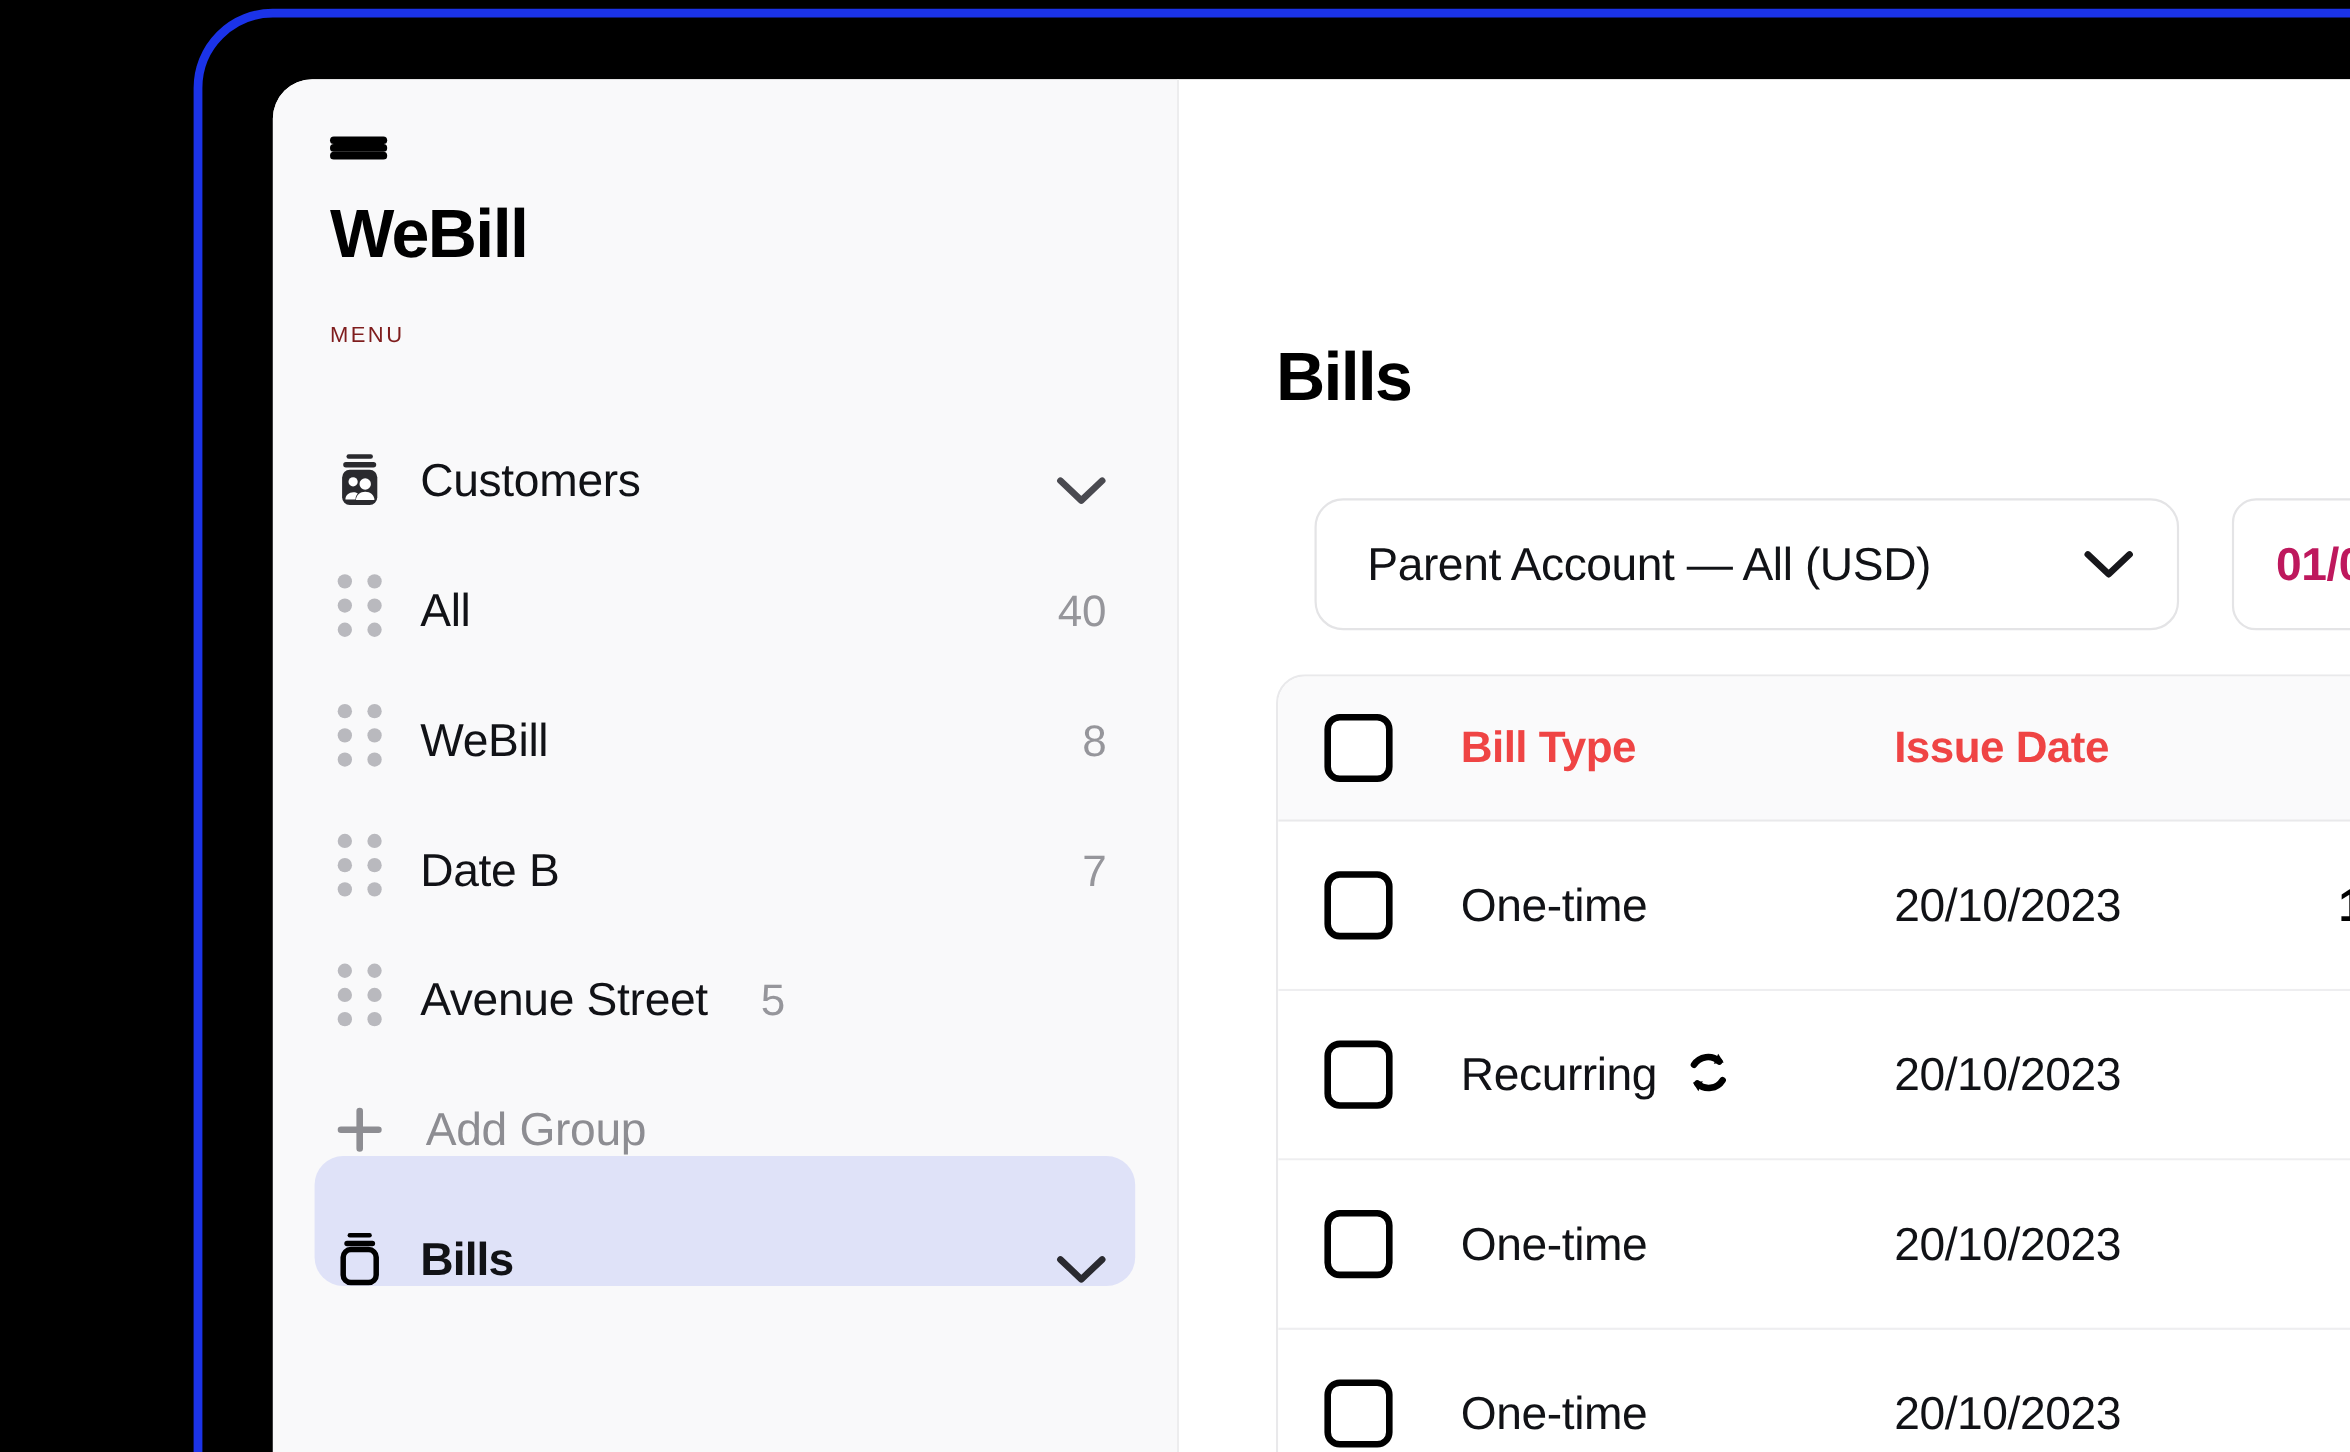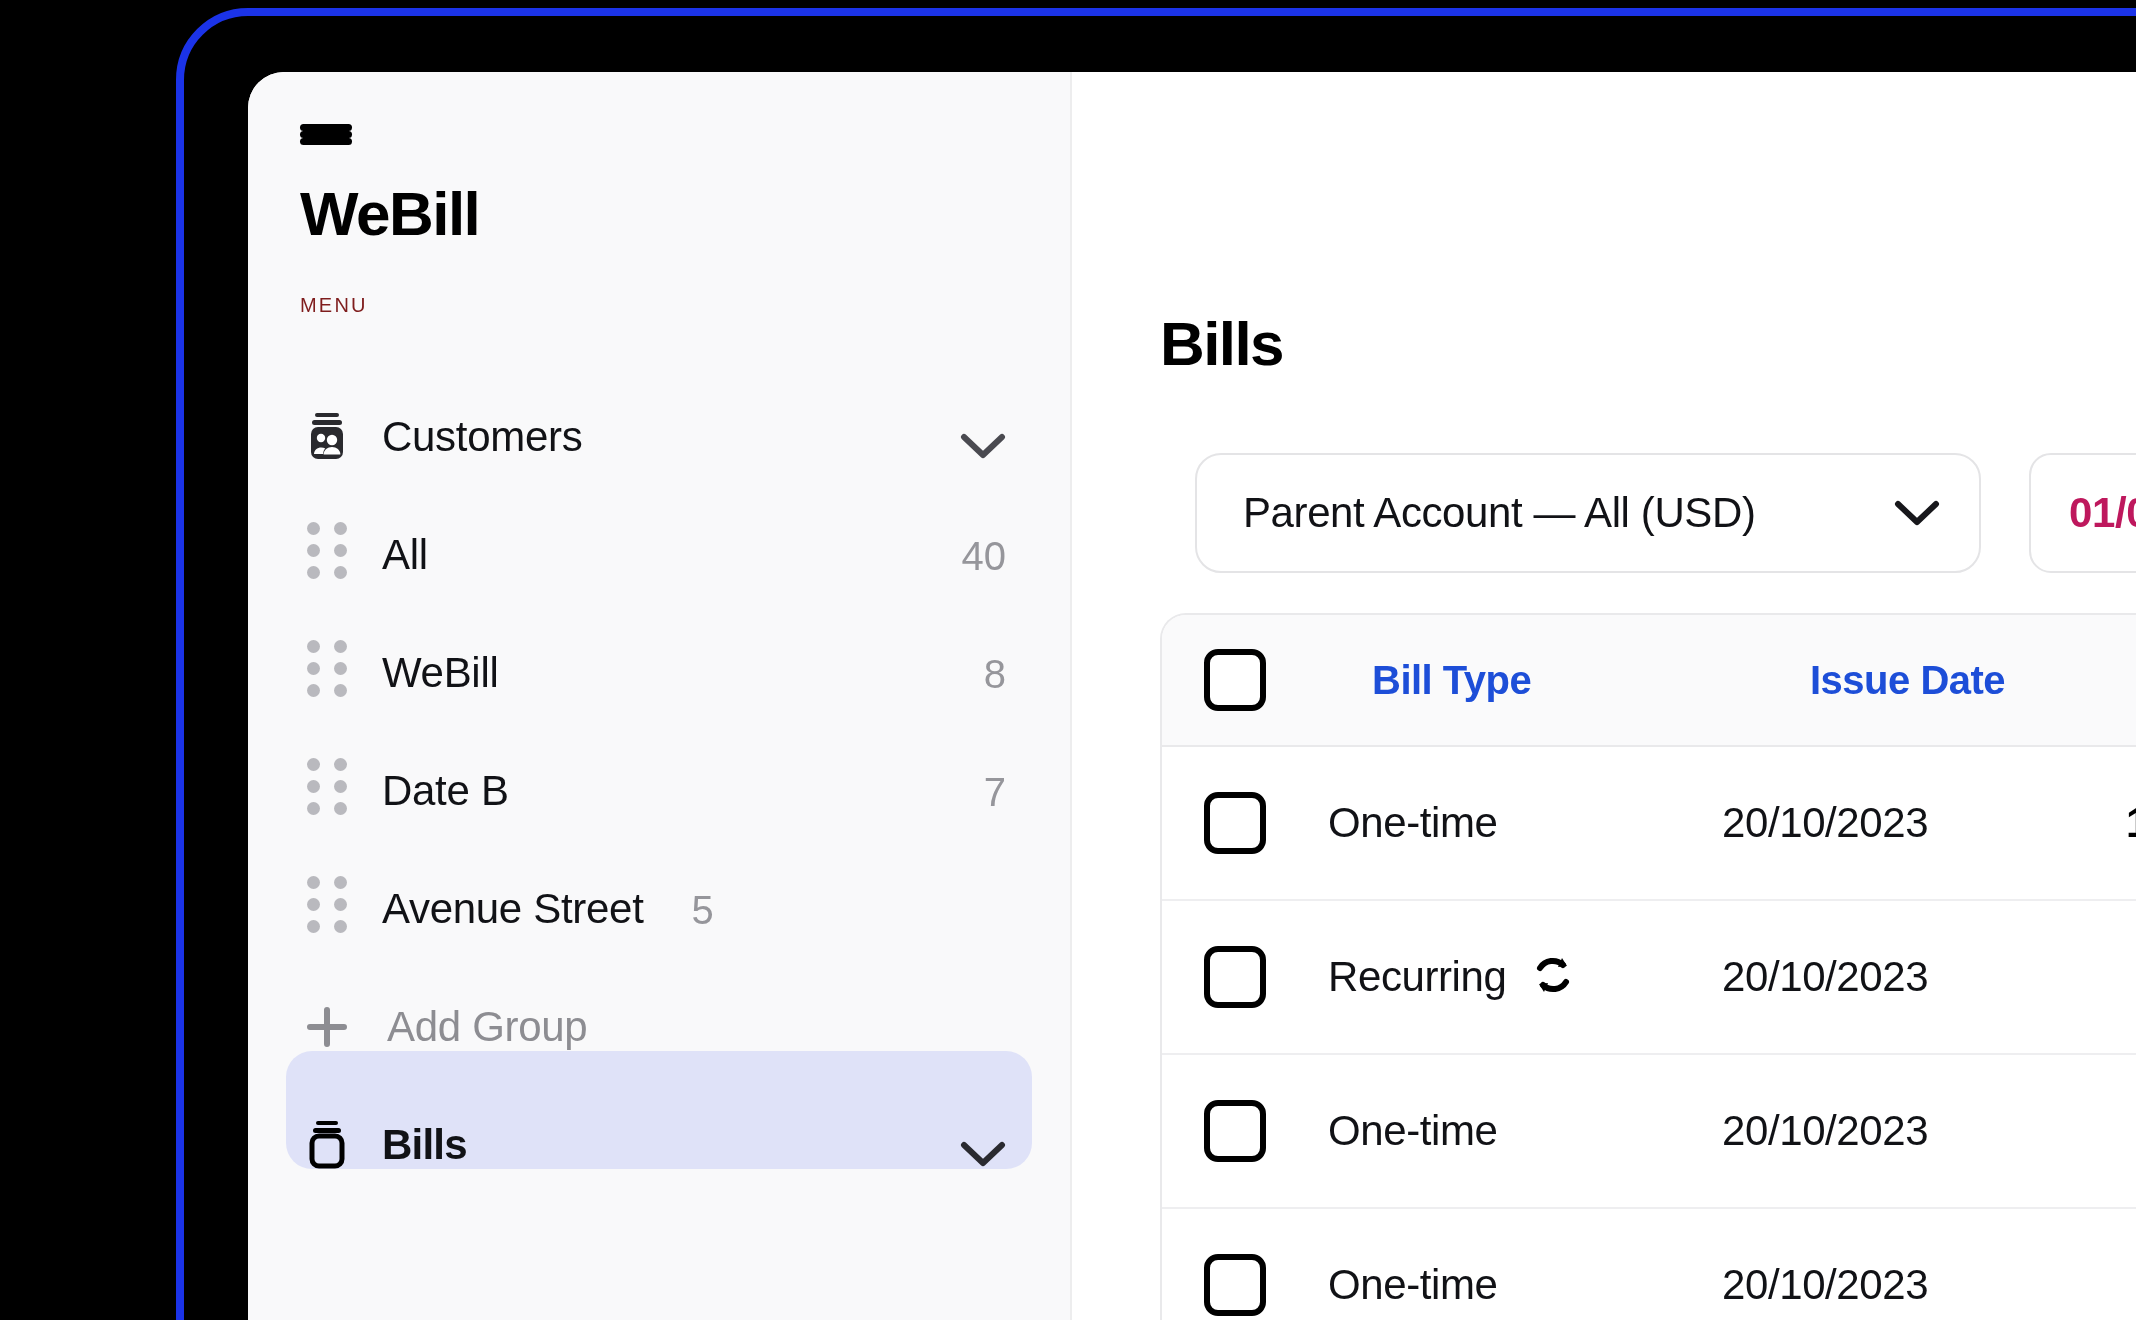--- a/index.html
+++ b/index.html
@@ -169,21 +169,21 @@
   .checkbox{
     width:62px; height:62px;
     border:6px solid #000; border-radius:14px;
     background:#fff; cursor:pointer;
   }
   .col-type{ width:394px; flex:0 0 394px; display:flex; align-items:center;
              gap:22px; }
   .col-date{ width:404px; flex:0 0 404px; }
   .col-amt{ flex:1 1 auto; }
 
-  .th-text{ font-size:40px; font-weight:800; color:#1d4ed8; letter-spacing:-.5px;margin-left:44px; }
+  .th-text{ font-size:40px; font-weight:800; color:#ef4444; letter-spacing:-.5px; }
   .td-text{ font-size:42px; color:#111216; letter-spacing:-.4px; white-space:nowrap; }
   .td-amt{ font-size:42px; font-weight:800; color:#000; letter-spacing:-.6px;
            white-space:nowrap; }
 </style>
 </head>
 <body>
 
 <div id="device-frame"></div>
 
 <div id="app-window">

